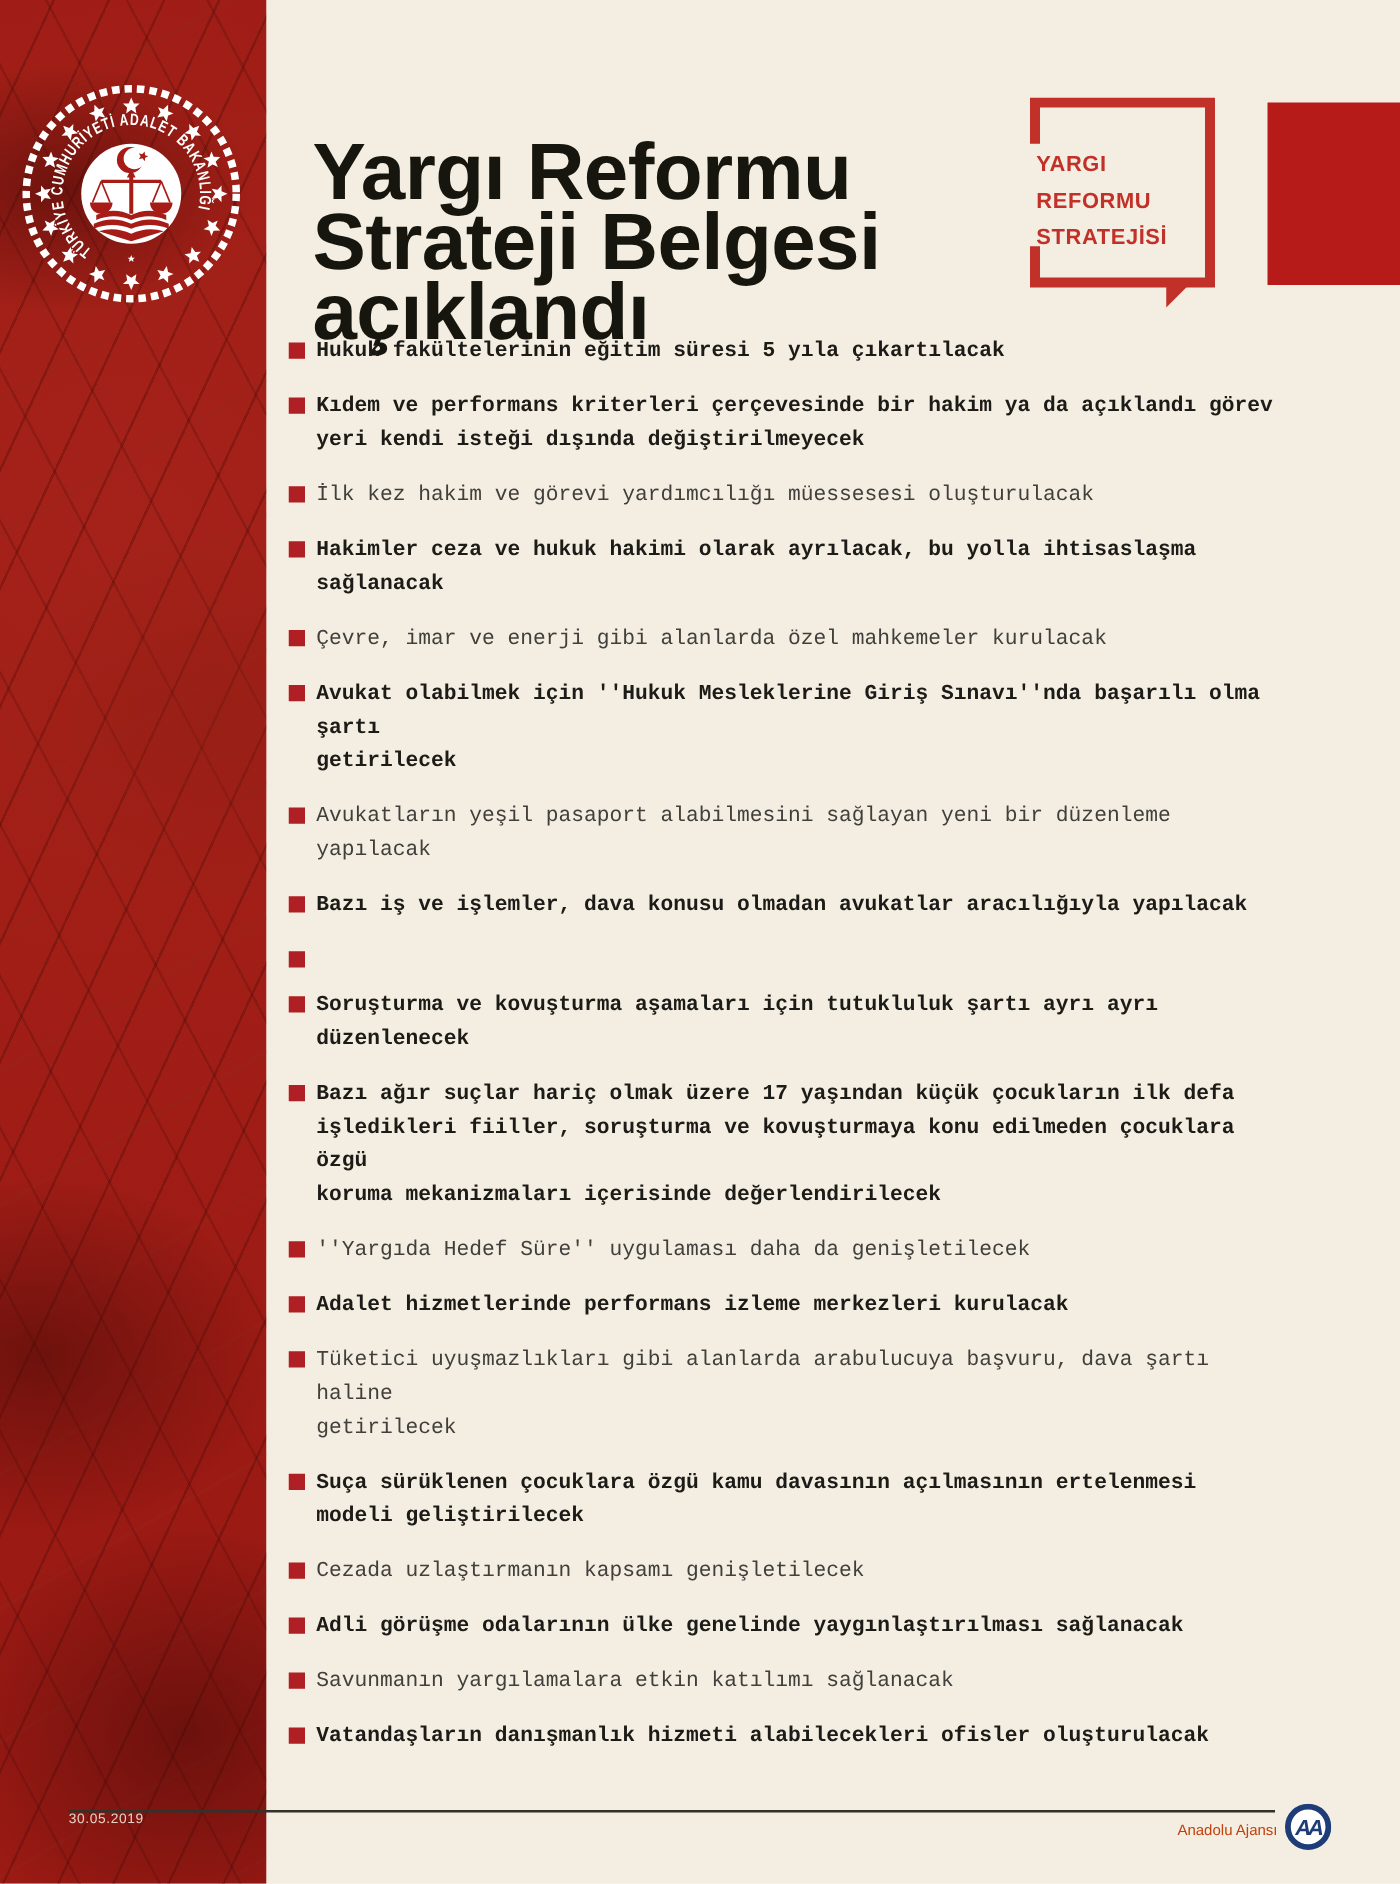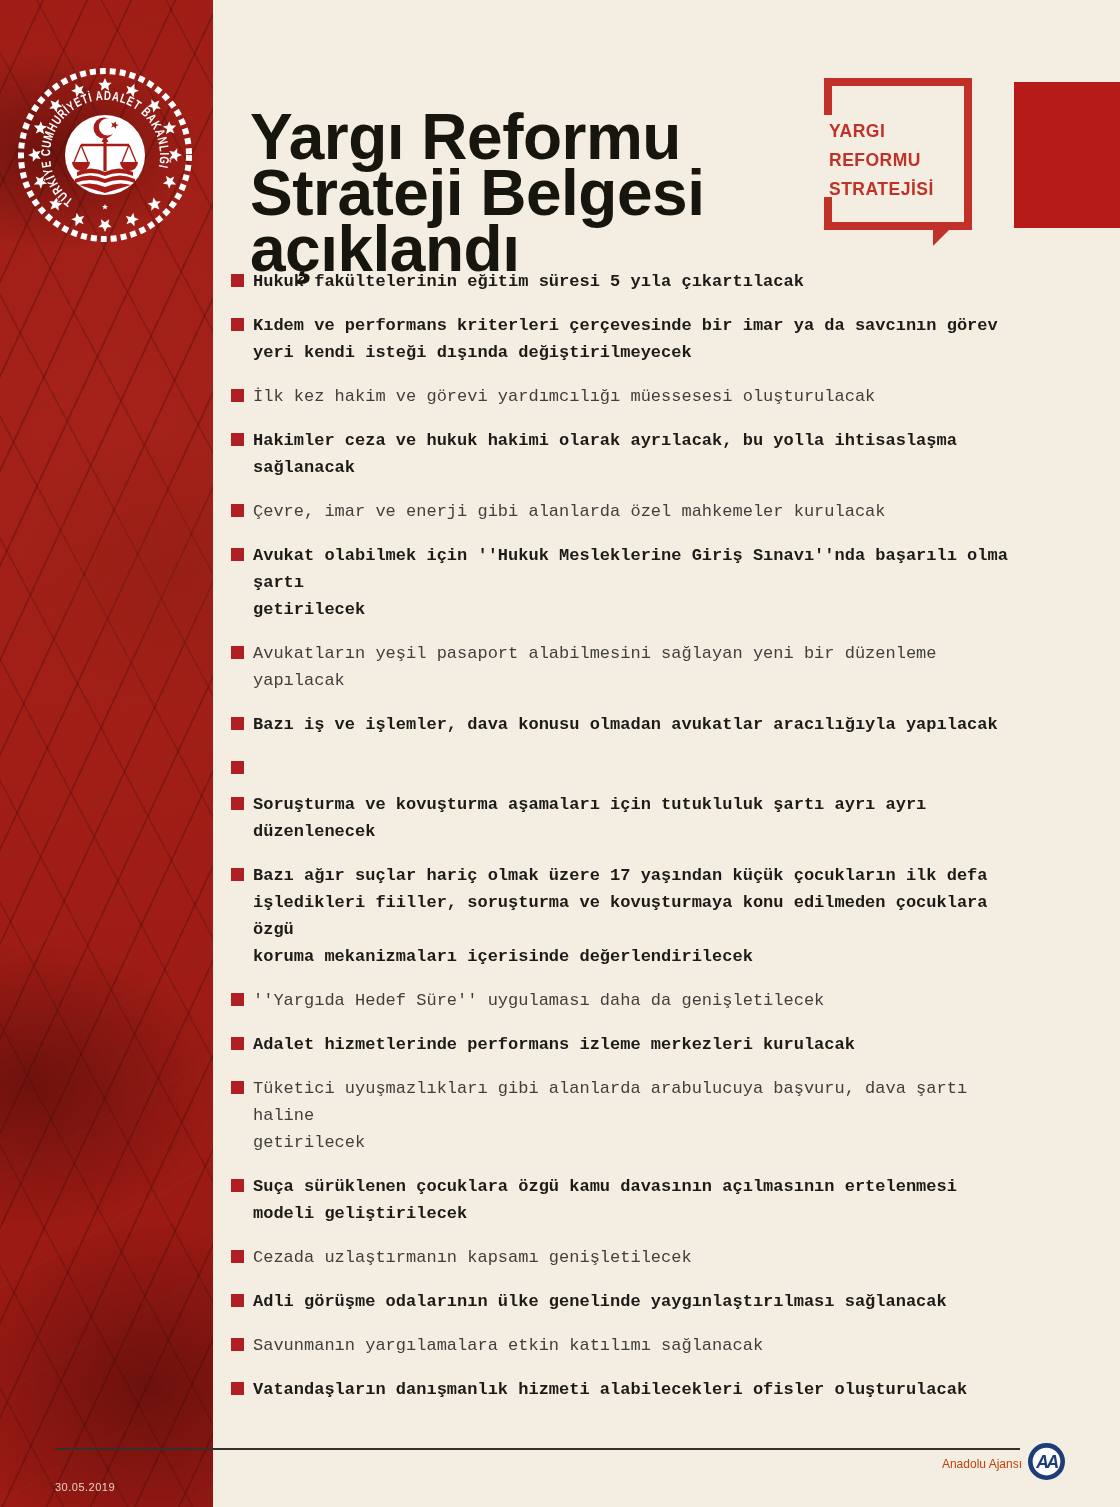--- a/index.html
+++ b/index.html
@@ -12,21 +12,21 @@
       radial-gradient(ellipse 240px 160px at 25% 10%, rgba(66,9,6,.55), transparent 62%),
       radial-gradient(ellipse 260px 220px at 80% 38%, rgba(140,30,20,.45), transparent 65%),
       radial-gradient(ellipse 320px 240px at 15% 72%, rgba(70,10,7,.55), transparent 60%),
       radial-gradient(ellipse 300px 260px at 70% 92%, rgba(60,8,6,.5), transparent 65%),
       repeating-linear-gradient(115deg, transparent 0 38px, rgba(66,9,6,.30) 38px 40px),
       repeating-linear-gradient(62deg, transparent 0 55px, rgba(66,9,6,.22) 55px 57px),
       repeating-linear-gradient(150deg, transparent 0 90px, rgba(150,40,28,.25) 90px 93px),
       radial-gradient(circle at 50% 28%, rgba(200,70,45,.18), transparent 70%);
   }
   .seal{position:absolute;left:17px;top:67px;width:176px;height:176px;}
-  .sidebar-date{position:absolute;left:55px;top:1481px;font-size:11px;letter-spacing:.5px;color:#e6d2c5;}
+  .sidebar-date{position:absolute;left:55px;top:1449px;font-size:11px;letter-spacing:.5px;color:#e6d2c5;}
 
   
   .title{position:absolute;left:250px;top:66px;font-size:64px;line-height:56px;font-weight:bold;
          color:#17160e;letter-spacing:-.5px;white-space:pre-line;}
   .badge-frame{position:absolute;left:824px;top:78px;width:152px;height:172px;}
   .badge-text{position:absolute;left:829px;top:117px;font-size:17.5px;line-height:29px;font-weight:bold;
               color:#c23129;letter-spacing:.5px;white-space:pre-line;}
   .red-square{position:absolute;left:1014px;top:82px;width:106px;height:146px;background:#b61b19;}
 
   
@@ -122,21 +122,21 @@
 STRATEJİSİ</div>
   <div class="red-square"></div>
 
   <div class="list" id="list">
       <div class="item bold">
         <span class="bullet"></span>
         <span class="item-text">Hukuk fakültelerinin eğitim süresi 5 yıla çıkartılacak</span>
       </div>
       <div class="item bold">
         <span class="bullet"></span>
-        <span class="item-text">Kıdem ve performans kriterleri çerçevesinde bir imar ya da savcının görev
+        <span class="item-text">Kıdem ve performans kriterleri çerçevesinde bir hakim ya da açıklandı görev
 yeri kendi isteği dışında değiştirilmeyecek</span>
       </div>
       <div class="item">
         <span class="bullet"></span>
         <span class="item-text">İlk kez hakim ve görevi yardımcılığı müessesesi oluşturulacak</span>
       </div>
       <div class="item bold">
         <span class="bullet"></span>
         <span class="item-text">Hakimler ceza ve hukuk hakimi olarak ayrılacak, bu yolla ihtisaslaşma sağlanacak</span>
       </div>

